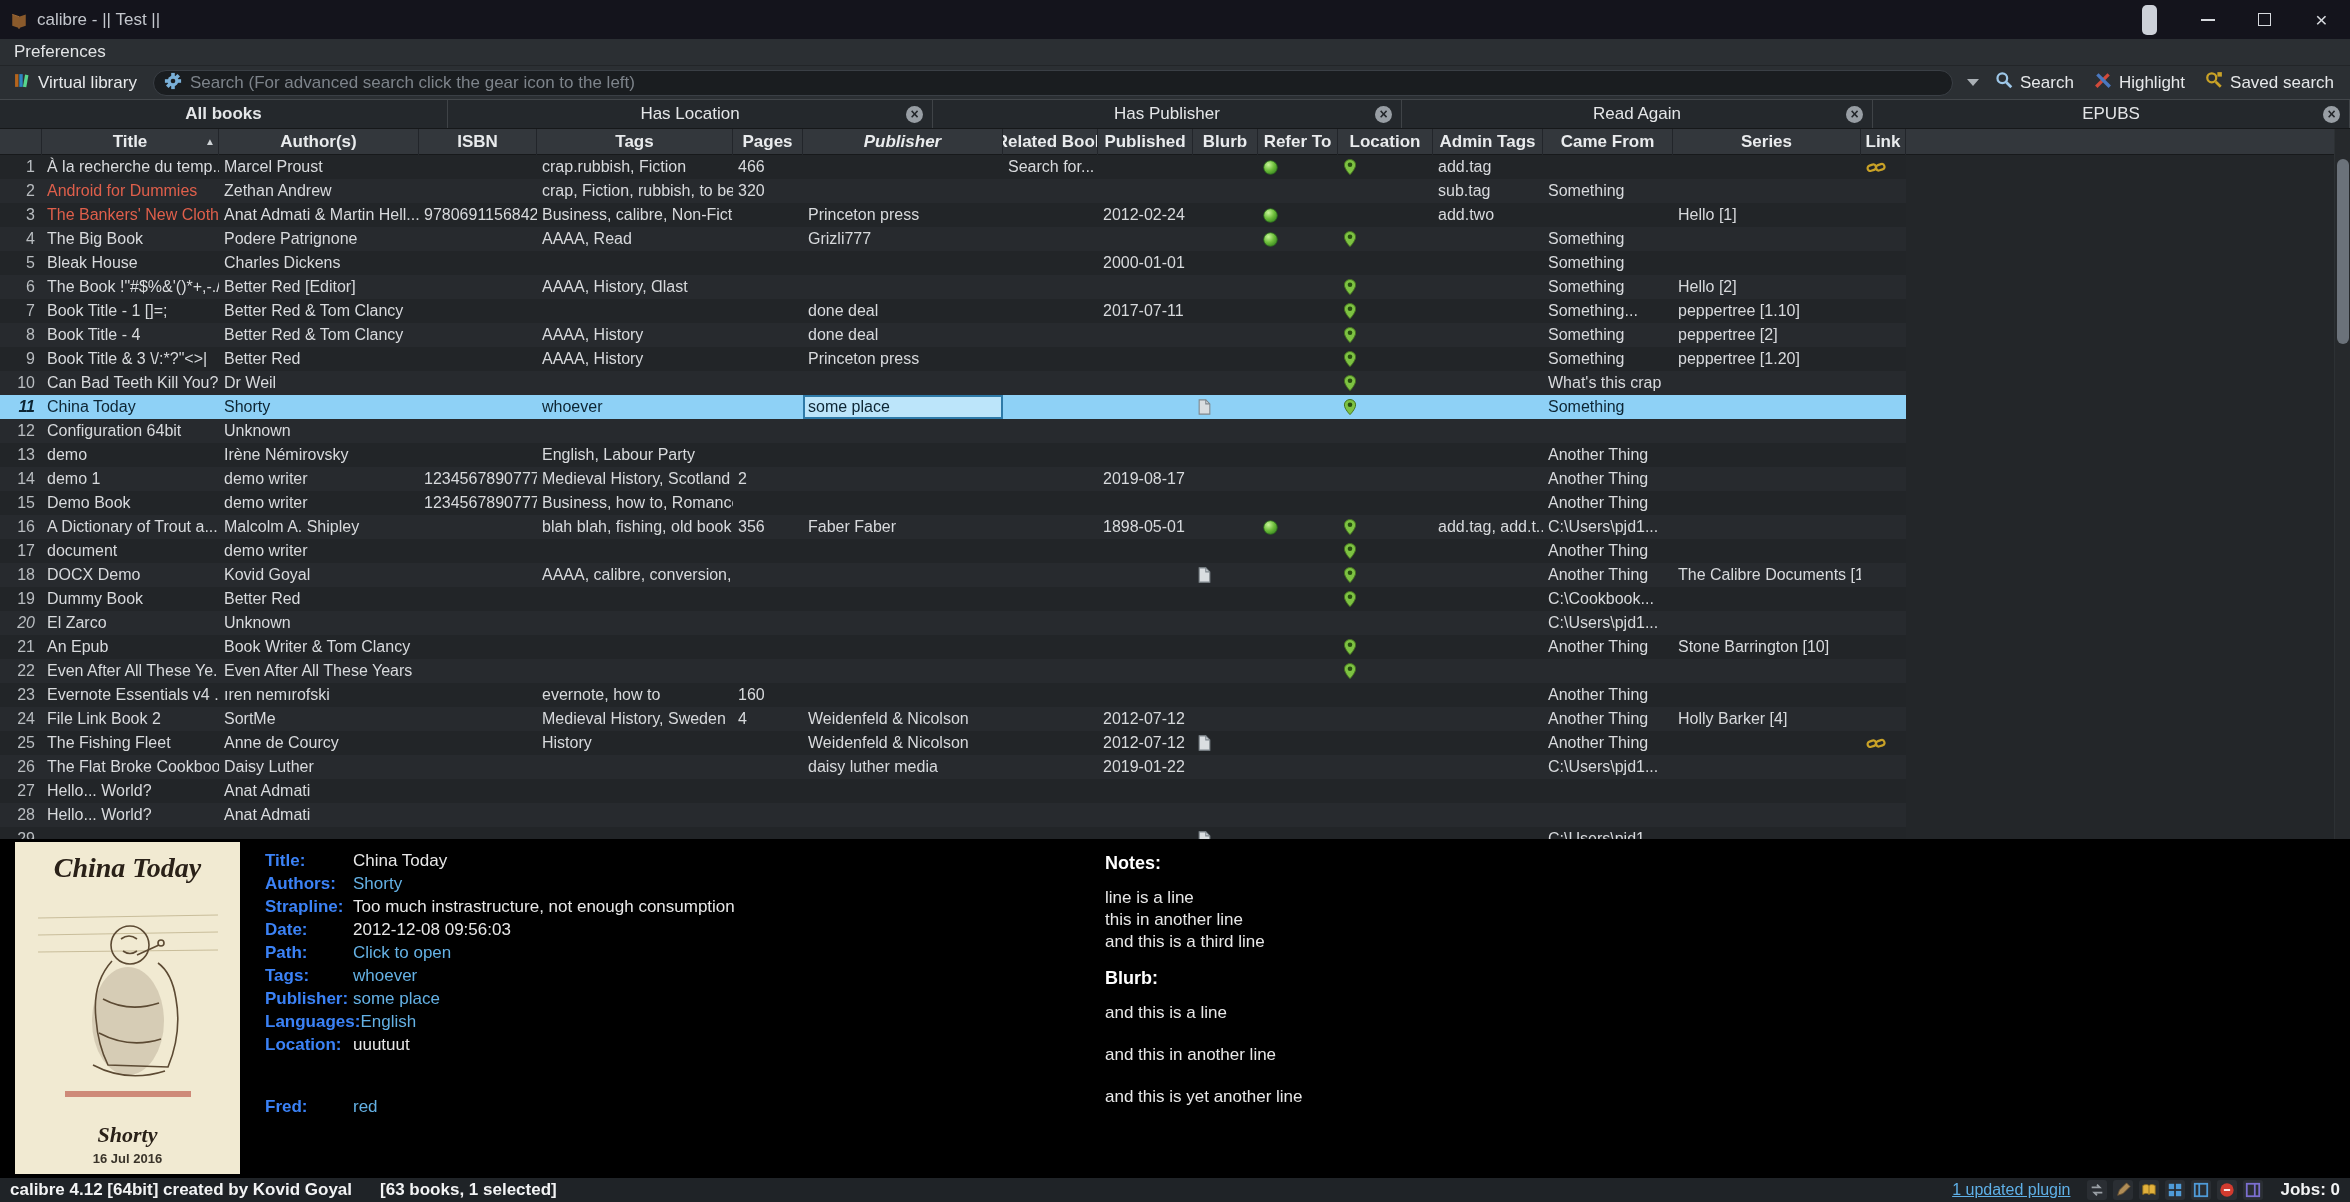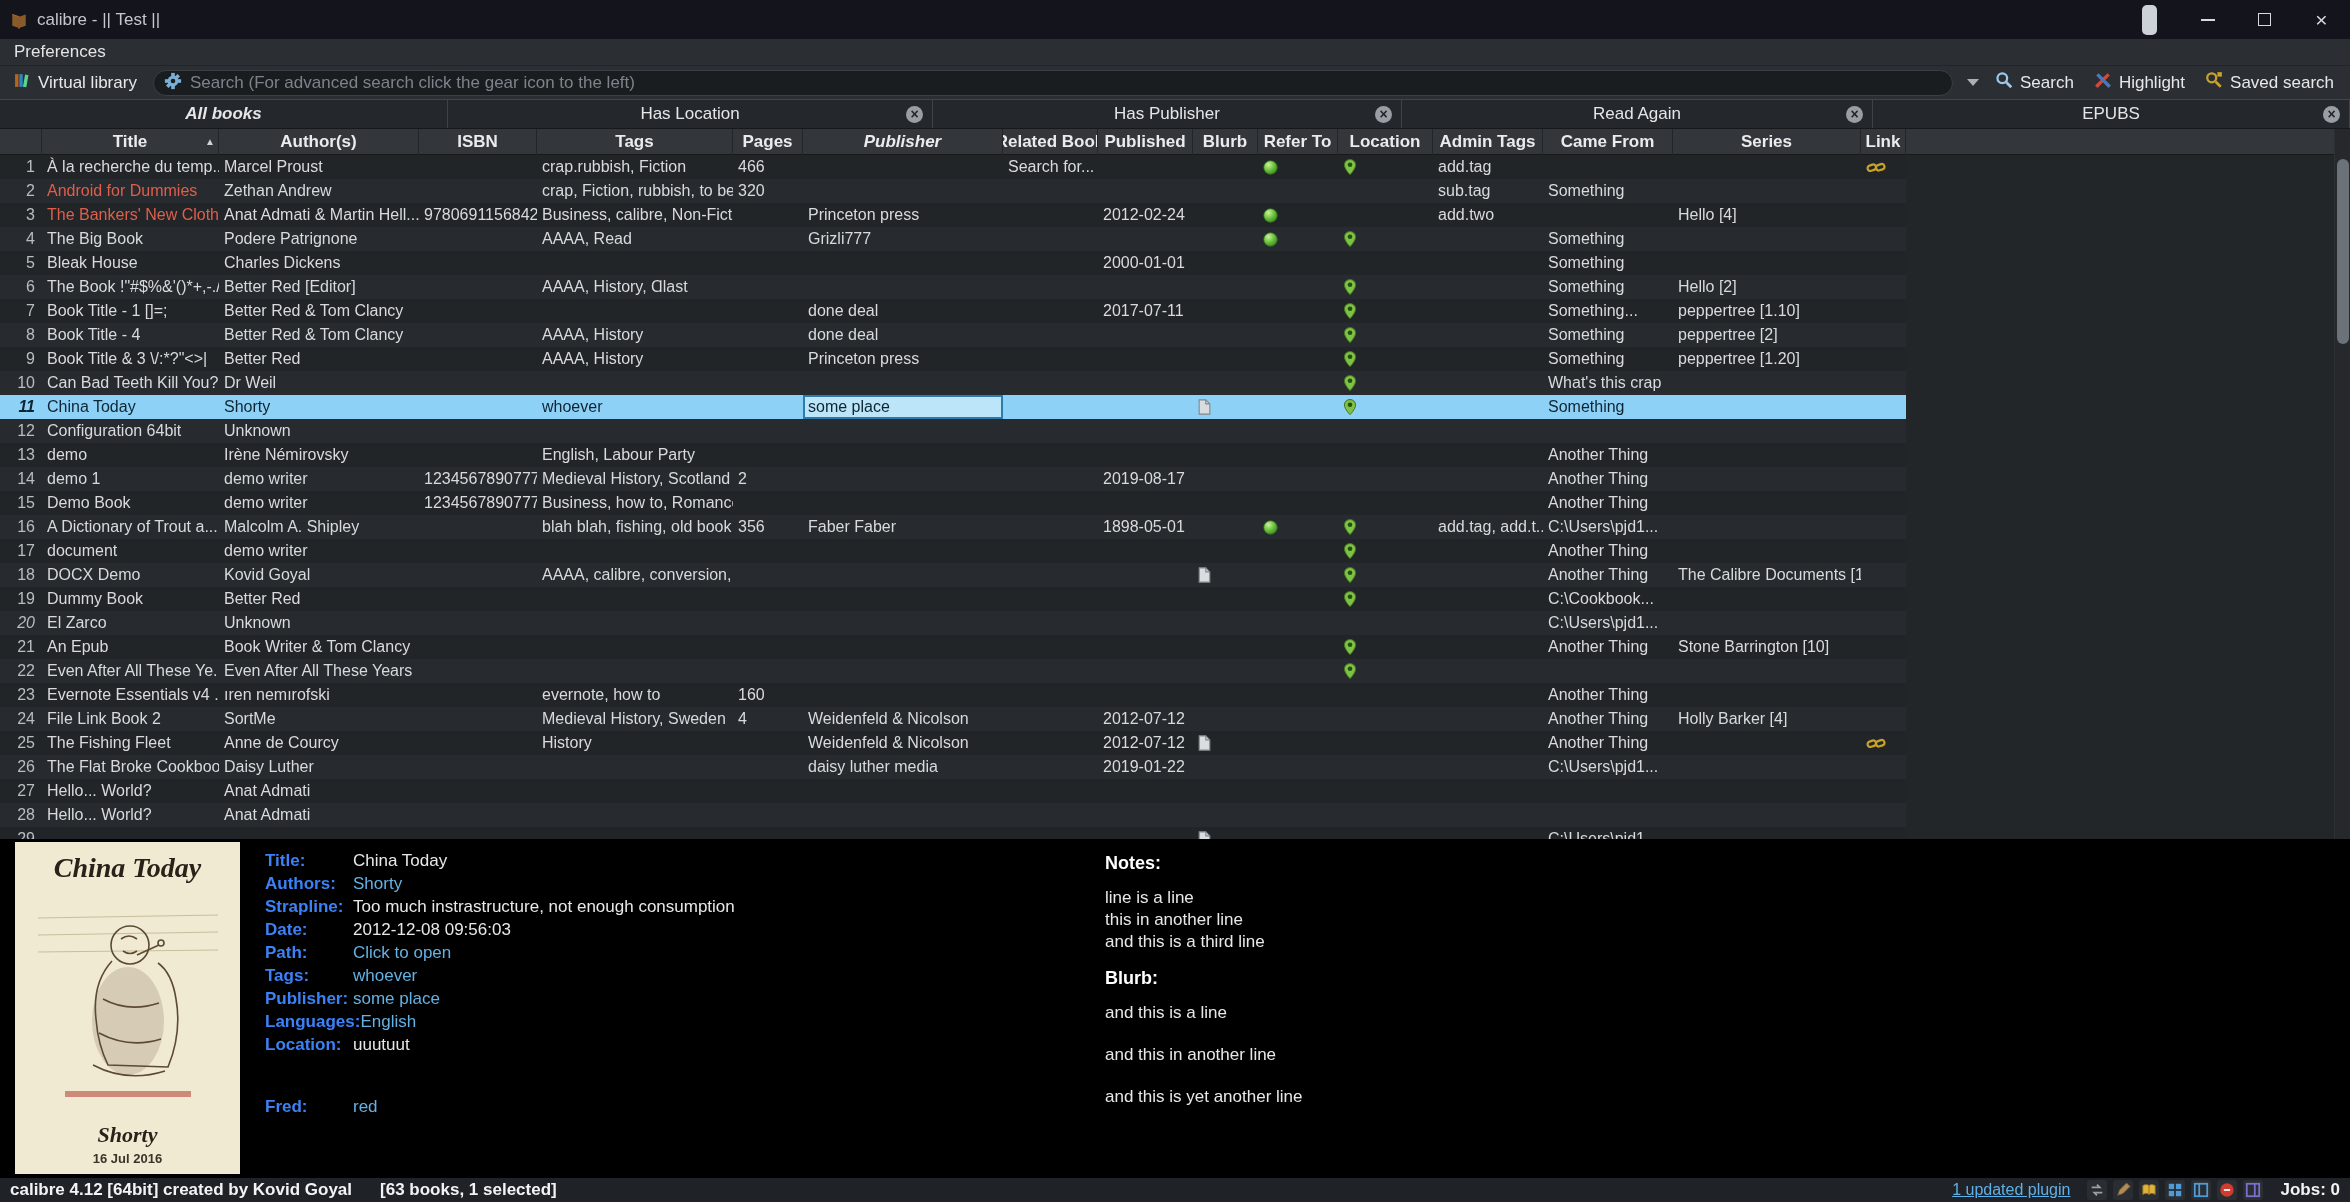--- a/index.html
+++ b/index.html
@@ -26,21 +26,21 @@
   #vl-button{display:flex;align-items:center;gap:7px;padding:0 8px;font-size:17px;color:#e6e8ea;height:27px;}
   #searchbox{flex:1;height:26px;margin:0 8px;background:#1a1d20;border:1px solid #3a3f45;border-radius:13px;display:flex;align-items:center;padding:0 10px;gap:8px;}
   #searchbox .ph{color:#7d838a;font-size:17px;white-space:nowrap;overflow:hidden;}
   #search-combo{width:24px;height:26px;display:flex;align-items:center;justify-content:center;color:#aab0b5;}
   .combo-arrow{width:0;height:0;border-left:6px solid transparent;border-right:6px solid transparent;border-top:7px solid #aab0b5;}
   .tbtn{display:flex;align-items:center;gap:7px;padding:0 10px;height:27px;font-size:17px;color:#e6e8ea;white-space:nowrap;}
 
   
   #vl-tabbar{height:30px;background:#24282c;display:flex;border-top:1px solid #43474b;border-bottom:1px solid #16181a;}
   .vltab{position:relative;display:flex;align-items:center;justify-content:center;font-size:17px;color:#e4e6e8;border-right:1px solid #3f4347;}
-  .vltab.active{font-weight:bold;font-style:italic;}
+  .vltab.active{font-weight:bold;}
   .tabclose{position:absolute;right:9px;top:6px;width:17px;height:17px;border-radius:50%;background:#989ea4;color:#23262a;font-size:14px;line-height:16px;text-align:center;font-weight:bold;}
 
   
   #tablewrap{position:relative;height:710px;background:#232629;}
   #table-header{height:26px;background:#33373c;display:flex;width:2350px;border-bottom:1px solid #17191b;}
   .hcell{height:26px;display:flex;align-items:center;justify-content:center;position:relative;
     font-size:17px;font-weight:bold;color:#e9ebed;border-right:1px solid #22252a;overflow:hidden;white-space:nowrap;}
   .hcell .emph{font-style:italic;}
   .sortarrow{position:absolute;right:3px;top:7px;font-size:10px;color:#cfd3d6;}
   #table-body{height:684px;overflow:hidden;}
@@ -371,21 +371,21 @@
               <circle cx="7.5" cy="7.5" r="6.8" fill="url(#orbGrad)" stroke="#2d6e1e" stroke-width="0.8"></circle>
             </svg>
           </span>
         </div>
         <div class="tcell" style="width: 95px;"></div>
         <div class="tcell" style="width: 110px;">
           <span>add.two</span>
         </div>
         <div class="tcell" style="width: 130px;"></div>
         <div class="tcell" style="width: 188px;">
-          <span>Hello [4]</span>
+          <span>Hello [1]</span>
         </div>
         <div class="tcell" style="width: 45px;"></div>
       </div>
       <div class="trow alt">
         <div class="tcell rownum" style="width: 42px;">
           <span>4</span>
         </div>
         <div class="tcell" style="width: 177px;">
           <span>The Big Book</span>
         </div>

